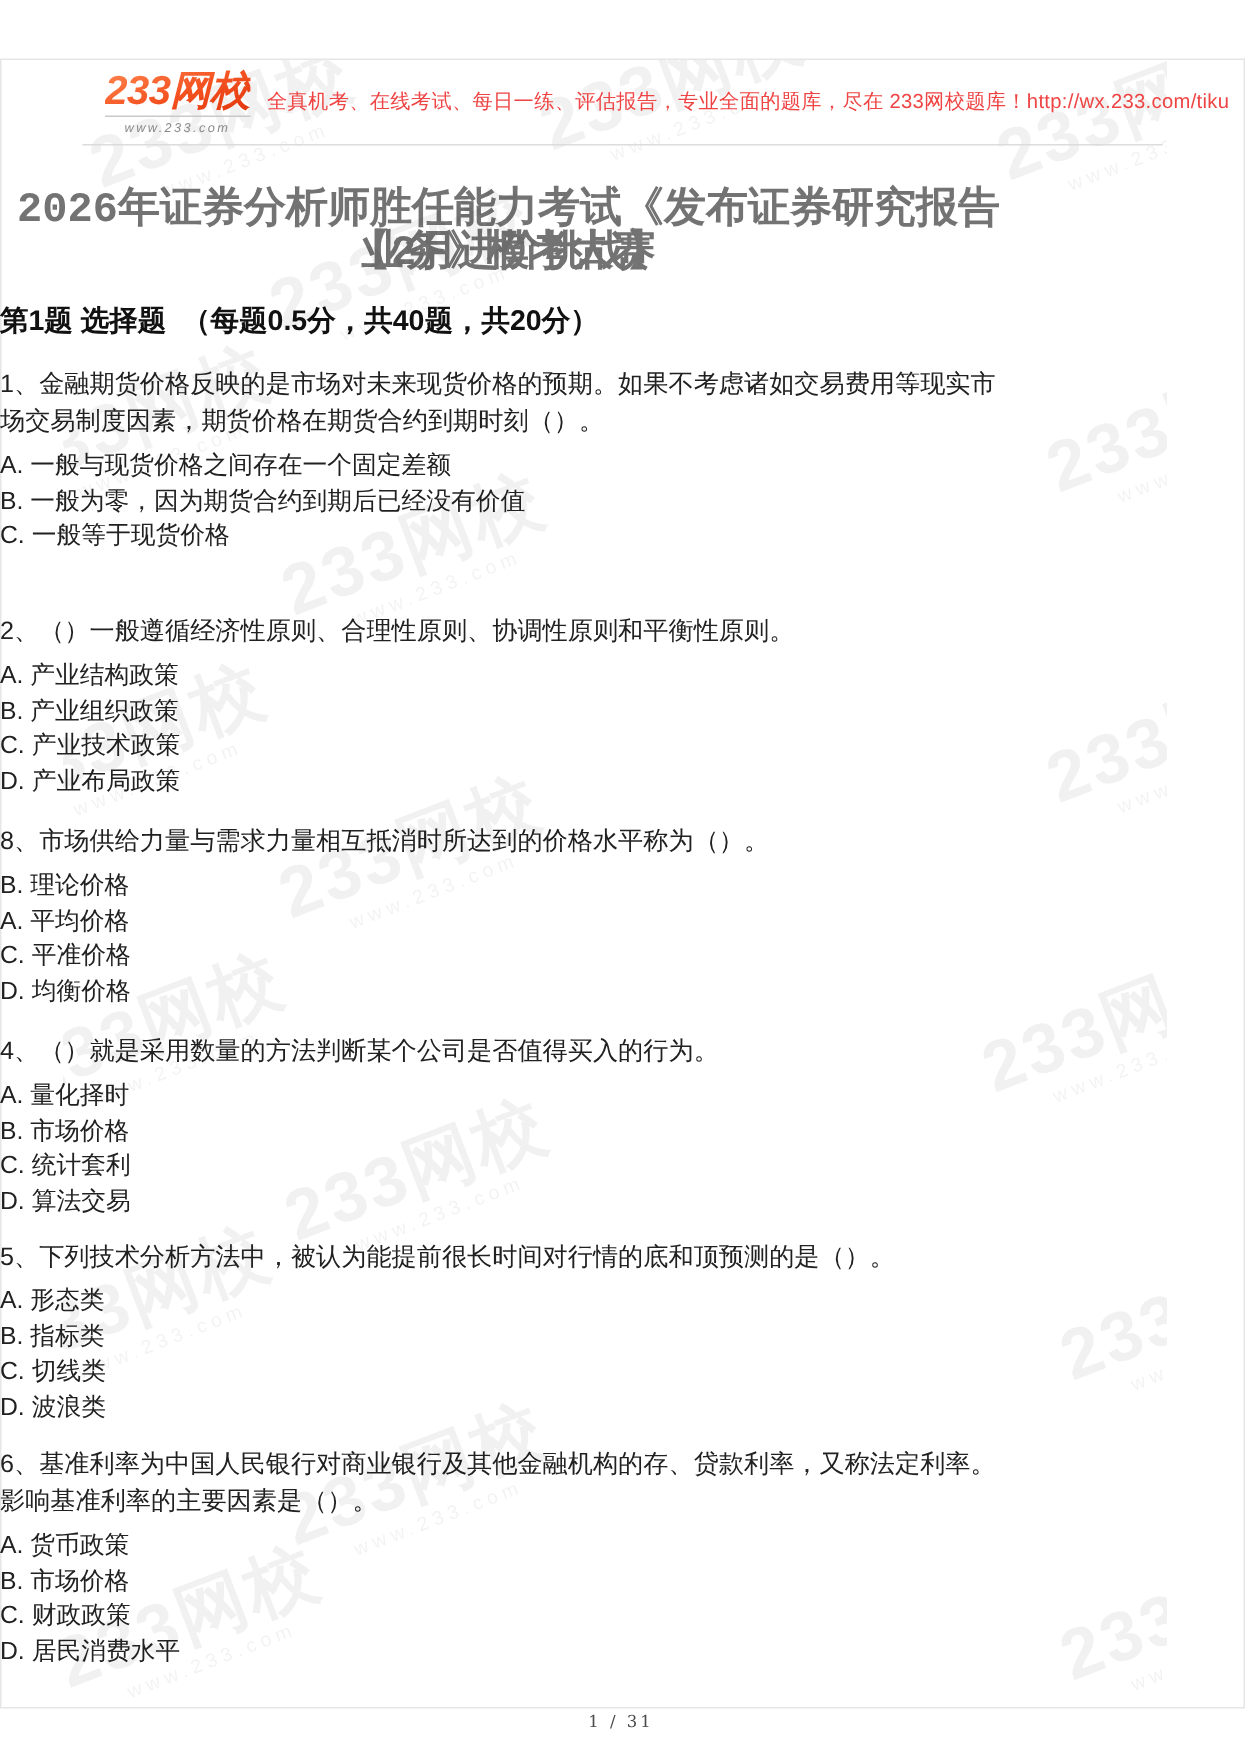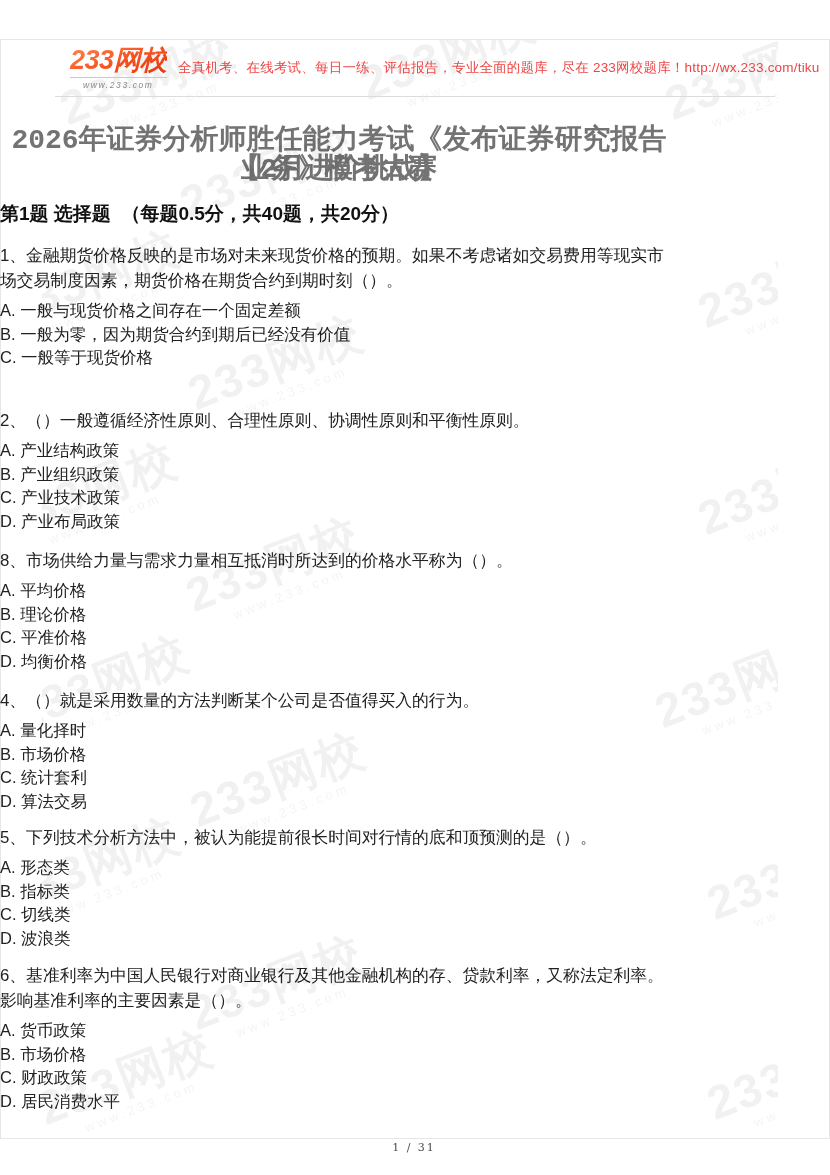--- a/index.html
+++ b/index.html
@@ -156,22 +156,22 @@
       <div class="opt">A. 产业结构政策</div>
       <div class="opt">B. 产业组织政策</div>
       <div class="opt">C. 产业技术政策</div>
       <div class="opt">D. 产业布局政策</div>
     </div>
   </div>
 
   <div class="question q3">
     <p class="q-text">8、市场供给力量与需求力量相互抵消时所达到的价格水平称为（）。</p>
     <div class="opts">
+      <div class="opt">B. 理论价格</div>
       <div class="opt">A. 平均价格</div>
-      <div class="opt">B. 理论价格</div>
       <div class="opt">C. 平准价格</div>
       <div class="opt">D. 均衡价格</div>
     </div>
   </div>
 
   <div class="question q4">
     <p class="q-text">4、（）就是采用数量的方法判断某个公司是否值得买入的行为。</p>
     <div class="opts">
       <div class="opt">A. 量化择时</div>
       <div class="opt">B. 市场价格</div>

